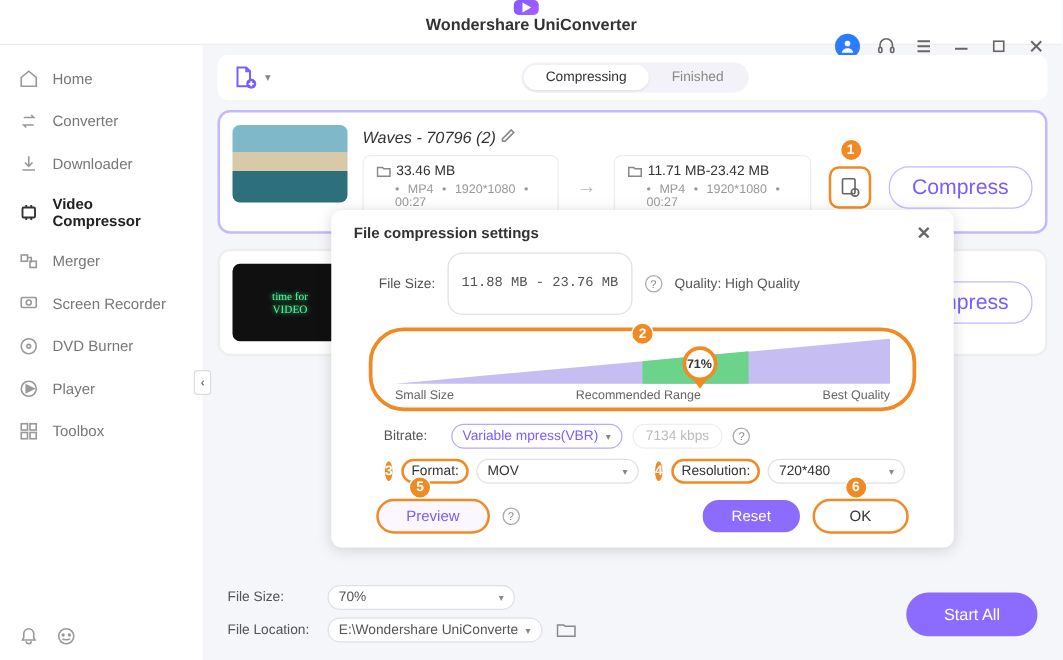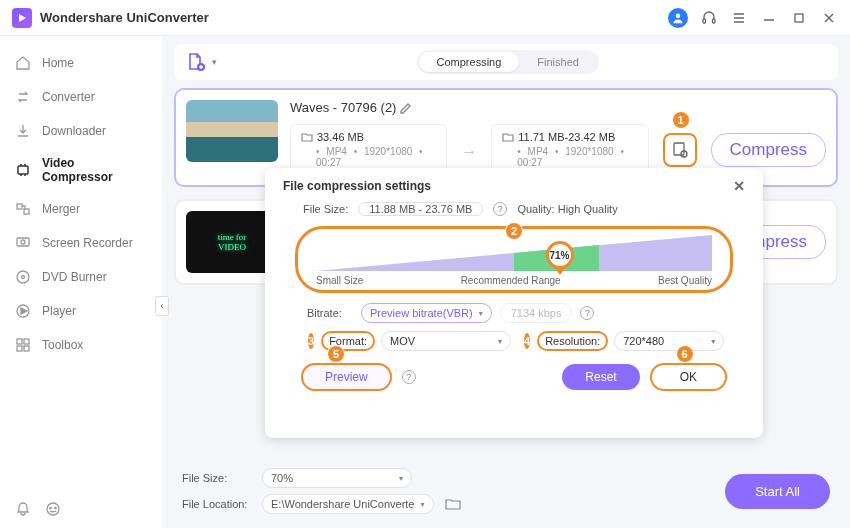--- a/index.html
+++ b/index.html
@@ -1,19 +1,19 @@
 <!DOCTYPE html>
 <html><head>
 <meta charset="utf-8">
 <style>
 * { box-sizing: border-box; margin: 0; padding: 0; font-family: -apple-system, BlinkMacSystemFont, "Segoe UI", Arial, sans-serif; }
 body { background: #f5f6fa; width: 850px; height: 528px; overflow: hidden; position: relative; font-size: 12px; color: #333; }
 
 
-.titlebar { height: 36px; background: #fff; display: flex; align-items: center; padding: 0 12px; border-bottom: 1px solid #eee; }
+.titlebar { height: 36px; background: #fff; display: flex; align-items: center; padding: 0 12px; border-bottom: 1px solid #eee; flex-direction: column; }
 .logo { width: 20px; height: 20px; background: linear-gradient(135deg, #7b5cff, #b05cff); border-radius: 4px; display: inline-flex; align-items: center; justify-content: center; margin-right: 8px; }
 .logo svg { width: 12px; height: 12px; }
 .apptitle { font-weight: 600; font-size: 13px; }
 .titlebar-right { margin-left: auto; display: flex; align-items: center; gap: 12px; }
 .user-badge { width: 20px; height: 20px; border-radius: 50%; background: #2b7cff; display: flex; align-items: center; justify-content: center; color: #fff; font-size: 11px; }
 .icon-btn { width: 18px; height: 18px; display: flex; align-items: center; justify-content: center; cursor: pointer; color: #666; }
 
 
 .sidebar { position: absolute; left: 0; top: 36px; bottom: 0; width: 162px; background: #fff; padding-top: 10px; display: flex; flex-direction: column; }
 .side-item { display: flex; align-items: center; gap: 10px; padding: 8px 14px; color: #777; cursor: pointer; font-size: 12px; }
@@ -32,40 +32,40 @@
 .tabbtn.active { background: #fff; color: #333; box-shadow: 0 1px 2px rgba(0,0,0,.08); }
 
 
 .filecard { background: #fff; border: 2px solid #c6b8ff; border-radius: 10px; padding: 10px; display: flex; gap: 12px; align-items: flex-start; margin-bottom: 12px; }
 .filecard.secondary { border-color: #eee; }
 .thumb { width: 92px; height: 62px; border-radius: 6px; background: #111; position: relative; overflow: hidden; flex-shrink: 0;}
 .thumb1 { background: linear-gradient(to bottom, #7fb8c8 35%, #d8c9a8 35% 60%, #2d6f7a 60%); }
 .thumb2 { background: #101010; display:flex; align-items:center; justify-content:center; }
 .thumb2::after { content:"time for\A VIDEO"; white-space: pre; color:#4cff9b; font-family: cursive; font-size:9px; text-align:center; text-shadow:0 0 4px #4cff9b; }
 .fileinfo { flex: 1; }
-.fname-row { display: flex; align-items: flex-start; gap: 0; margin-bottom: 6px; }
+.fname-row { display: flex; align-items: center; gap: 0; margin-bottom: 6px; font-style: italic; }
 .fname { font-size: 13px; font-weight: 500; }
 .spec-row { display: flex; align-items: center; gap: 14px; }
 .specbox { border: 1px solid #eee; border-radius: 6px; padding: 6px 10px; min-width: 140px; position: relative; }
 .specbox .sz { font-size: 11px; font-weight: 500; display: flex; align-items: center; gap: 4px; }
 .specbox .meta { font-size: 10px; color: #999; margin-top: 3px; margin-left: 13px; }
 .meta span { padding: 0 2px; }
 .arrow { color: #bbb; font-size: 16px; }
 .setting-btn { width: 34px; height: 34px; border: 2px solid #f08a24; border-radius: 8px; display: flex; align-items: center; justify-content: center; cursor: pointer; }
 .compress-btn { border: 1px solid #c6b8ff; background: #fff; color: #7b5cff; border-radius: 16px; padding: 6px 18px; font-size: 17px; cursor: pointer; }
 
 
 .anno { position: absolute; width: 18px; height: 18px; border-radius: 50%; background: #f08a24; color: #fff; font-size: 11px; font-weight: bold; display: flex; align-items: center; justify-content: center; border: 1px solid #fff; z-index: 20; }
 
 
 .dialog { position: absolute; left: 265px; top: 168px; width: 498px; height: 270px; background: #fff; border-radius: 8px; box-shadow: 0 2px 12px rgba(0,0,0,.15); z-index: 10; padding: 10px 18px 14px; }
 .dlg-header { display: flex; align-items: center; justify-content: space-between; font-size: 12px; font-weight: 600; margin-bottom: 8px; }
 .close-x { cursor: pointer; color: #666; font-size: 14px; }
 .dlg-row1 { display: flex; align-items: center; gap: 10px; padding: 0 20px; font-size: 11px; color: #555; }
-.pill { border: 1px solid #e0e0e8; border-radius: 12px; padding: 0 10px; font-size: 11px; }
+.pill { border: 1px solid #e0e0e8; border-radius: 12px; padding: 18px 10px; font-size: 11px; font-family: Liberation Mono, monospace; }
 .qmark { width: 14px; height: 14px; border: 1px solid #aaa; border-radius: 50%; display: inline-flex; align-items: center; justify-content: center; font-size: 9px; color: #888; }
 
 
 .slider-wrap { border: 3px solid #f08a24; border-radius: 28px; padding: 6px 18px 4px; margin: 10px 12px 6px; position: relative; }
 .slider-tri { height: 38px; position: relative; }
 .tri-bg { position: absolute; left: 0; bottom: 0; width: 100%; height: 100%; }
 .slider-labels { display: flex; justify-content: space-between; font-size: 10px; color: #666; margin-top: 2px; }
 .slider-knob { position: absolute; left: 60%; top: 6px; transform: translateX(-50%); width: 32px; height: 28px; }
 .knob-circle { width: 28px; height: 28px; border: 3px solid #f08a24; border-radius: 50%; background: #fff; display: flex; align-items: center; justify-content: center; font-size: 10px; font-weight: 600; }
 
@@ -371,21 +371,21 @@
         <span>Small Size</span>
         <span>Recommended Range</span>
         <span>Best Quality</span>
       </div>
     </div>
   </div>
 
   <div class="formrow">
     <span class="lbl">Bitrate:</span>
     <div class="select purple">
-        <span>Preview bitrate(VBR)</span>
+        <span>Variable mpress(VBR)</span>
         <span class="caret">▾</span>
       </div>
     <span class="input-disabled">7134 kbps</span>
     <span class="qmark">?</span>
   </div>
 
   <div class="formrow" style="gap:6px;">
     <span class="anno" style="position:static; transform:none;">3</span>
     <span class="lbl-ring">Format:</span>
     <div class="select" style="min-width:130px;">

